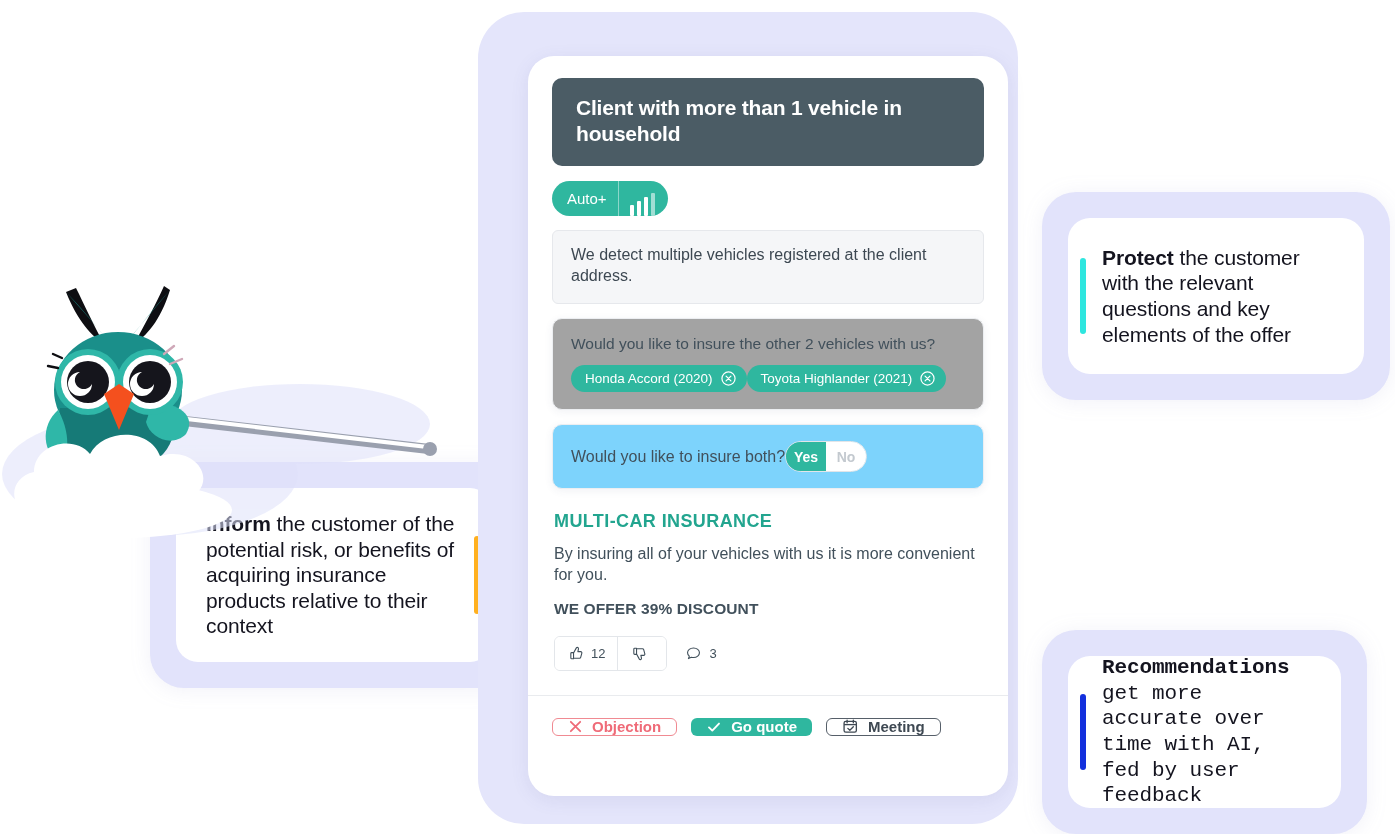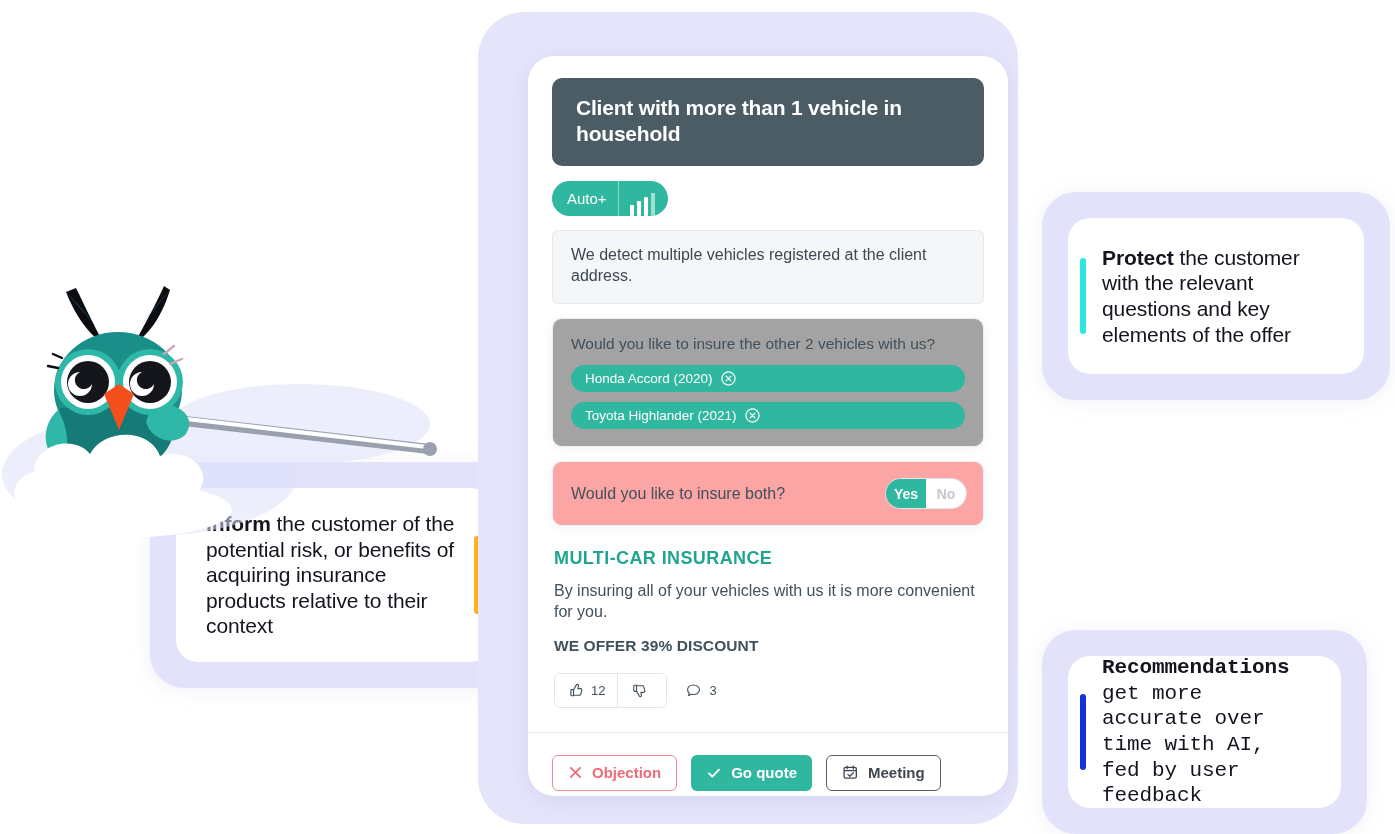--- a/index.html
+++ b/index.html
@@ -140,47 +140,46 @@
     border-radius: 10px;
     box-shadow: 0 2px 8px rgba(60,70,110,0.07);
     padding: 15px 18px 17px 18px;
   }
   .q-text {
     font-size: 15.5px;
     line-height: 1.27;
     color: #41505b;
     margin-bottom: 12px;
   }
-  .chips { display: flex; gap: 10px; flex-wrap: wrap; flex-direction: column; }
+  .chips { display: flex; flex-wrap: wrap; }
   .chip {
     display: inline-flex;
     align-items: center;
     gap: 8px;
     background: #2fb79f;
     color: #ffffff;
     border-radius: 17px;
     padding: 6px 11px 6px 14px;
     font-size: 13.5px;
     white-space: nowrap;
   }
   .chip .x {
     width: 15px; height: 15px;
     display: inline-flex; align-items: center; justify-content: center;
   }
 
   .toggle-card {
     margin-top: 14px;
-    background: #fca5a5;
+    background: #7dd3fc;
     border: 1px solid #eceef1;
     border-radius: 10px;
     box-shadow: 0 2px 8px rgba(60,70,110,0.07);
     padding: 16px 16px 16px 18px;
     display: flex;
     align-items: center;
-    justify-content: space-between;
   }
   .toggle-label { font-size: 16px; color: #41505b; }
   .toggle {
     display: inline-flex;
     border: 1px solid #e2e5e9;
     border-radius: 17px;
     overflow: hidden;
     height: 31px;
   }
   .toggle span {
@@ -220,21 +219,21 @@
     font-size: 13px; color: #41505b;
   }
   .react-btn + .react-btn { border-left: 1px solid #e3e6ea; }
   .react-comment { display: flex; align-items: center; gap: 7px; margin-left: 18px; font-size: 13px; color: #41505b; }
 
   .divider { height: 1px; background: #e9ebee; margin: 24px -24px 0 -24px; }
 
   .actions { display: flex; gap: 14px; padding: 22px 0 0 0; }
   .btn {
     display: inline-flex; align-items: center; gap: 9px;
-    height: 36px; padding: 0 15px;
+    height: 18px; padding: 0 15px;
     border-radius: 6px; font-size: 15px; font-weight: bold;
     white-space: nowrap;
   }
   .btn-objection { border: 1px solid #f08a92; color: #ef6b78; background: #ffffff; }
   .btn-goquote   { background: #2fb79f; color: #ffffff; }
   .btn-meeting   { border: 1px solid #565f69; color: #3e4852; background: #ffffff; }
 </style>
 </head>
 <body>
 

